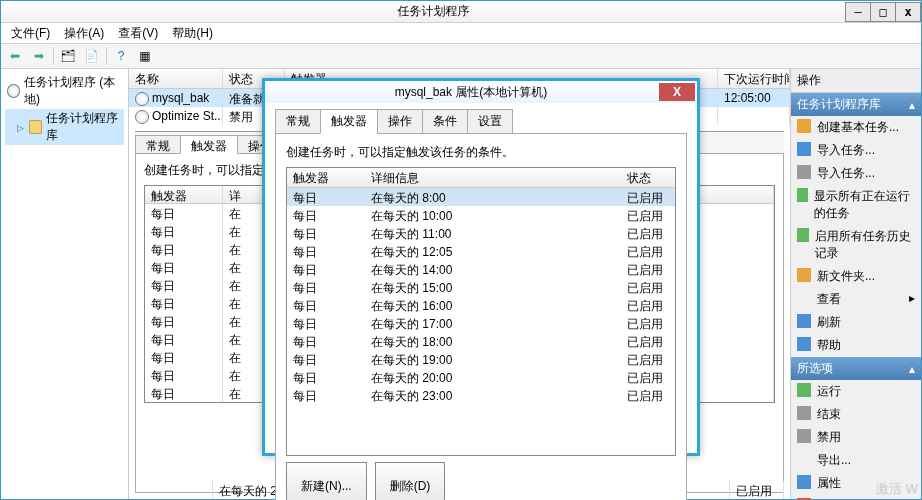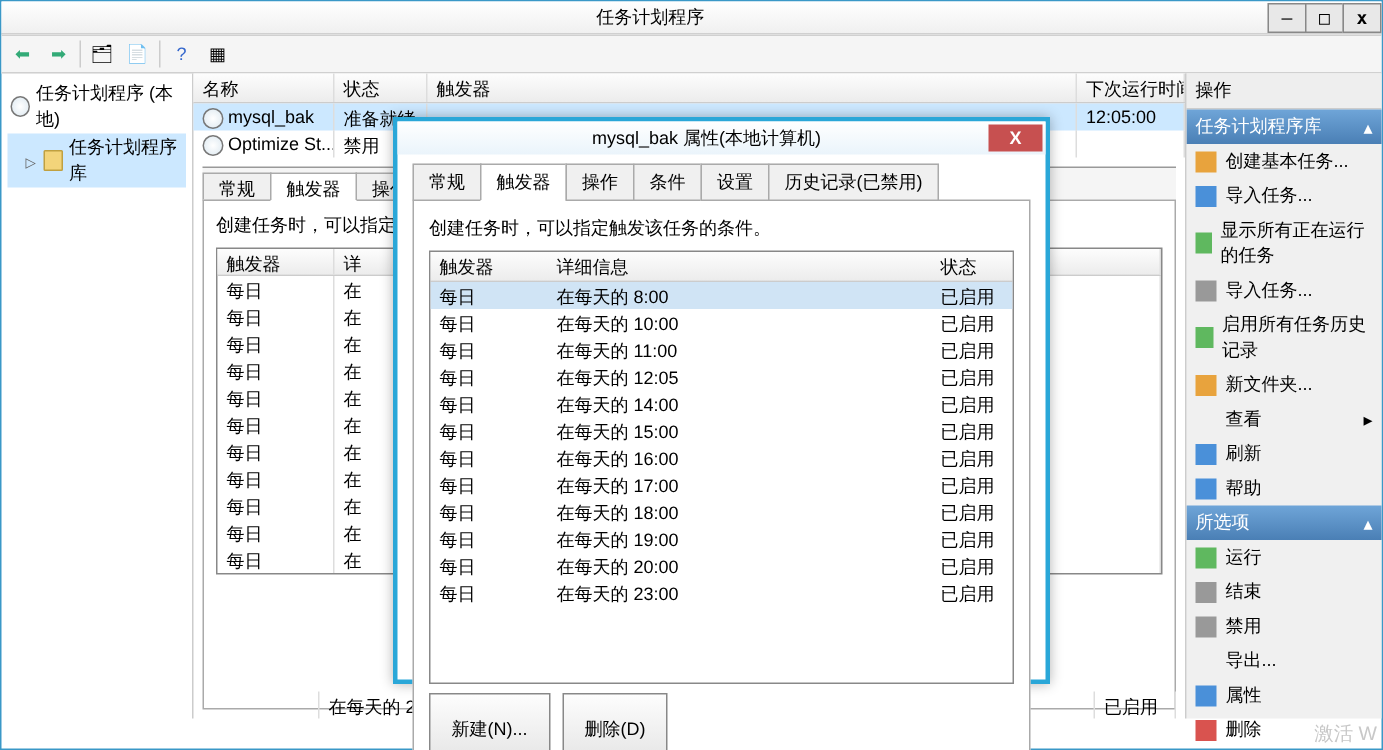--- a/index.html
+++ b/index.html
@@ -31,21 +31,21 @@
 .lower{flex:1;border-top:1px solid #999;margin:6px;display:flex;flex-direction:column}
 .tabs{display:flex;height:22px;background:#f5f5f5;padding-top:3px;gap:-1px}
 .tab{padding:2px 10px;border:1px solid #aaa;background:#f0f0f0;margin-right:-1px}
 .tab.active{background:#fff;border-bottom:1px solid #fff;z-index:1}
 .tabbody{border:1px solid #aaa;margin-top:-1px;flex:1;padding:8px;background:#fff;overflow:hidden}
 .minitable{border:1px solid #888;margin-top:6px}
 .minitable .listhead{height:18px}
 .rightpane{width:130px;background:#f0f0f0;display:flex;flex-direction:column}
 .rightpane .hdr{background:#eee;padding:3px 6px;border-bottom:1px solid #ccc}
 .groupbar{background:linear-gradient(#6fa5d8,#4a7fb5);color:#fff;padding:3px 6px;display:flex;justify-content:space-between;align-items:center}
-.act{display:flex;align-items:center;gap:6px;padding:3px 6px}
+.act{display:flex;gap:6px;padding:3px 6px}
 .aicon{width:14px;height:14px;display:inline-block}
 
 .dialog{position:absolute;left:262px;top:78px;width:438px;height:378px;border:3px solid #2aa7d8;background:#fff;box-shadow:0 0 8px rgba(0,0,0,.3);z-index:50}
 .dlg-title{background:linear-gradient(#fff,#eaf4fb);height:22px;display:flex;align-items:center}
 .dlg-title .t{flex:1;text-align:center}
 .dlg-close{width:36px;height:18px;background:#c75050;color:#fff;display:flex;align-items:center;justify-content:center;margin:2px;font-weight:bold}
 .dlg-body{padding:6px 10px}
 .dlg-tabs{display:flex;margin-bottom:-1px}
 .dlg-tab{padding:3px 10px;border:1px solid #aaa;background:#f0f0f0;margin-right:-1px}
 .dlg-tab.active{background:#fff;border-bottom-color:#fff}
@@ -66,20 +66,26 @@
 <div class="win" style="width:922px;height:500px">
   <div class="titlebar">
     <span style="width:20px"></span>
     <div class="spacer">任务计划程序</div>
     <div class="winbtns">
       <div class="winbtn">—</div>
       <div class="winbtn">□</div>
       <div class="winbtn close">x</div>
     </div>
   </div>
+  <div class="menubar">
+    <span class="menuitem">文件(F)</span>
+    <span class="menuitem">操作(A)</span>
+    <span class="menuitem">查看(V)</span>
+    <span class="menuitem">帮助(H)</span>
+  </div>
   <div class="toolbar">
     <span class="toolbtn" style="color:#3a7">⬅</span>
     <span class="toolbtn" style="color:#3a7">➡</span>
     <span style="border-left:1px solid #ccc;height:18px"></span>
     <span class="toolbtn">🗂</span>
     <span class="toolbtn">📄</span>
     <span style="border-left:1px solid #ccc;height:18px"></span>
     <span class="toolbtn" style="color:#36c">?</span>
     <span class="toolbtn">▦</span>
   </div>
@@ -196,26 +202,26 @@
       <div id="acts1">
           <div class="act">
             <span class="aicon orange"></span>
             <span>创建基本任务...</span>
           </div>
           <div class="act">
             <span class="aicon blue"></span>
             <span>导入任务...</span>
           </div>
           <div class="act">
+            <span class="aicon gray"></span>
+            <span>导入任务...</span>
+          </div>
+          <div class="act">
             <span class="aicon green"></span>
             <span>显示所有正在运行的任务</span>
-          </div>
-          <div class="act">
-            <span class="aicon gray"></span>
-            <span>导入任务...</span>
           </div>
           <div class="act">
             <span class="aicon green"></span>
             <span>启用所有任务历史记录</span>
           </div>
           <div class="act">
             <span class="aicon orange"></span>
             <span>新文件夹...</span>
           </div>
           <div class="act">
@@ -272,21 +278,20 @@
     <span class="t">mysql_bak 属性(本地计算机)</span>
     <div class="dlg-close">X</div>
   </div>
   <div class="dlg-body">
     <div class="dlg-tabs" id="dlg-tabs">
         <div class="dlg-tab">常规</div>
         <div class="dlg-tab active">触发器</div>
         <div class="dlg-tab">操作</div>
         <div class="dlg-tab">条件</div>
         <div class="dlg-tab">设置</div>
-        <div class="dlg-tab">历史记录(已禁用)</div>
       </div>
     <div class="dlg-panel">
       <div>创建任务时，可以指定触发该任务的条件。</div>
       <div class="trigtable">
         <div class="listhead">
           <div class="tc-a">触发器</div>
           <div class="tc-b">详细信息</div>
           <div class="tc-c">状态</div>
         </div>
         <div id="dlg-rows">

